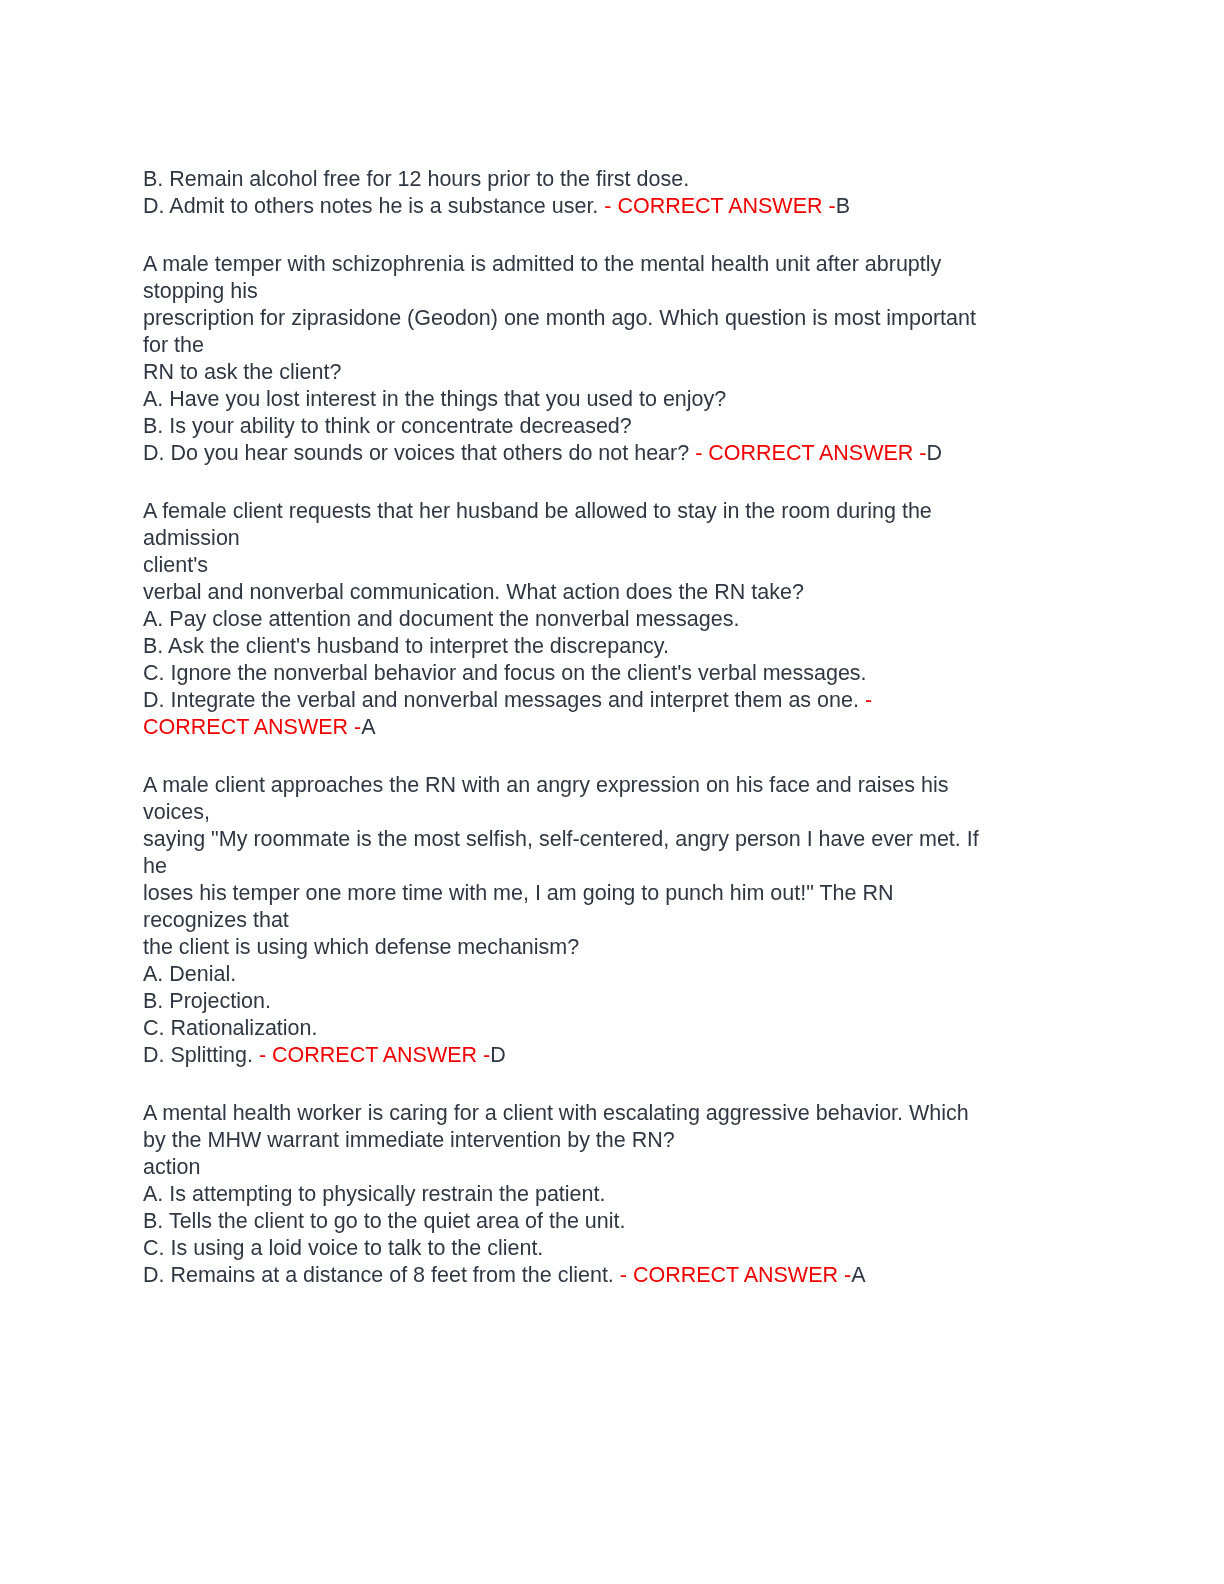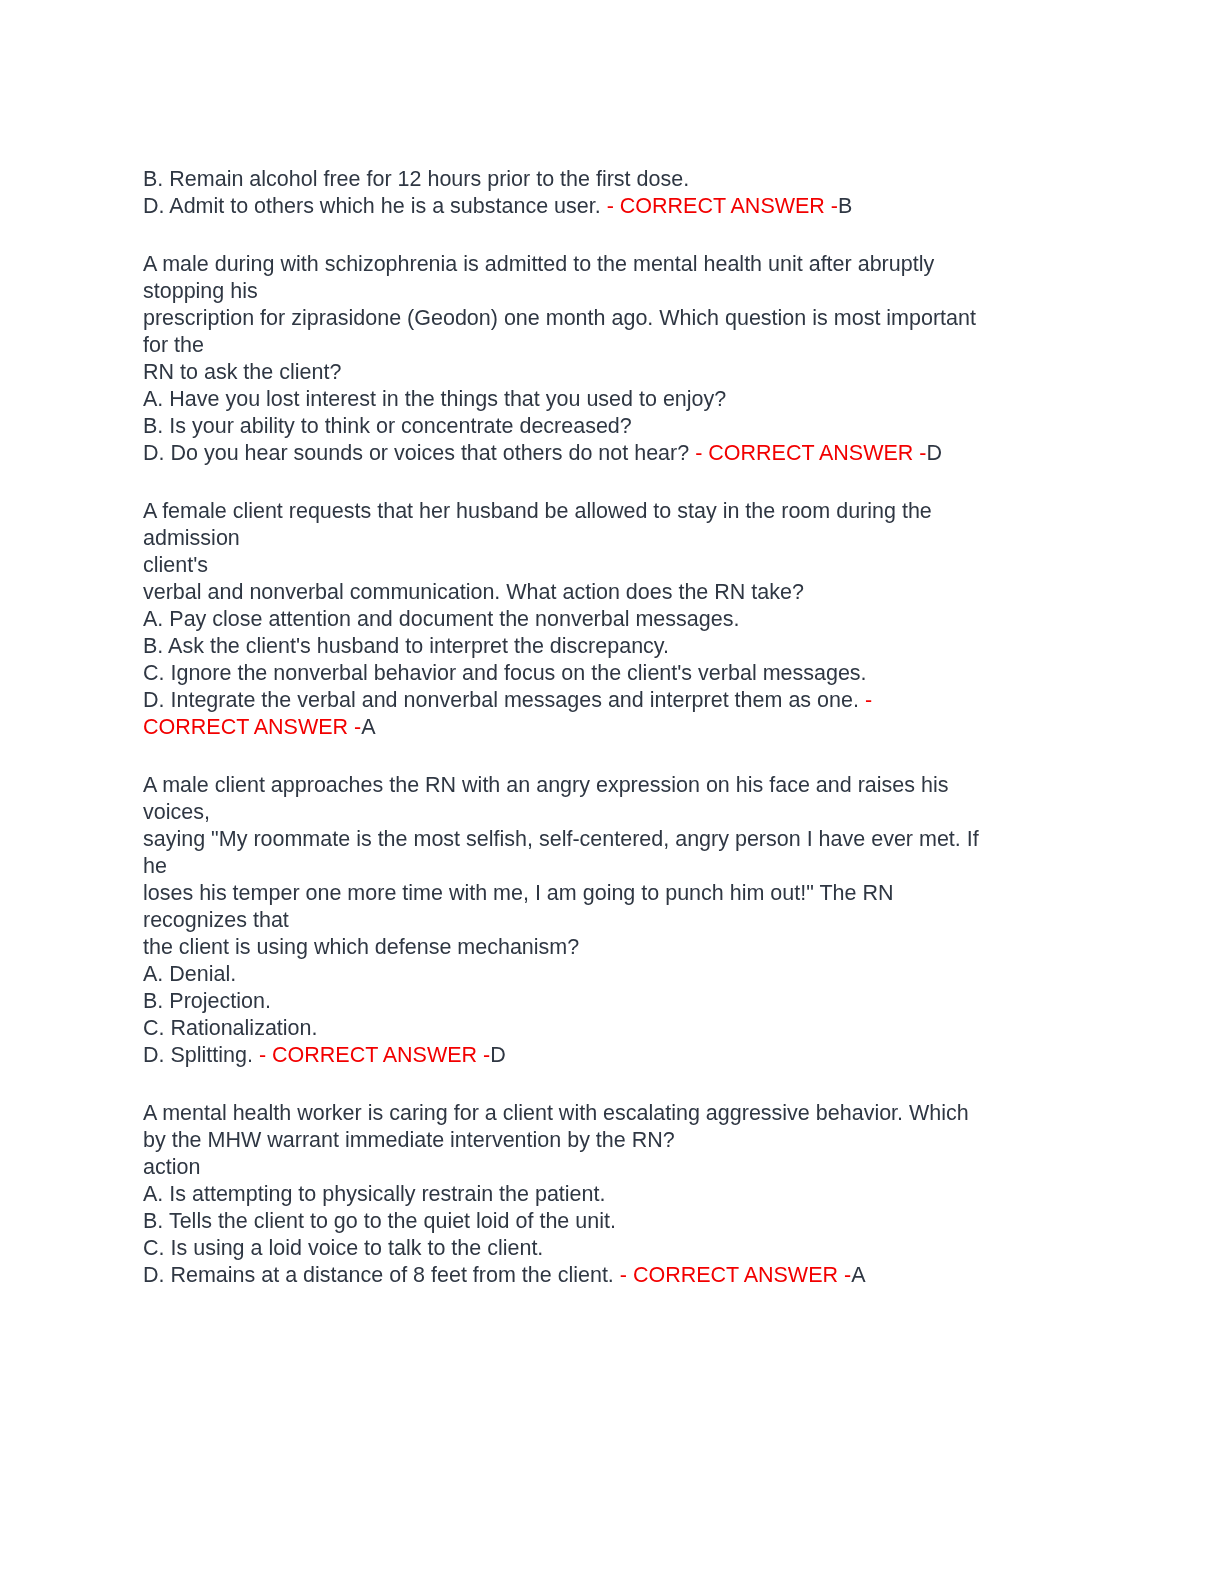--- a/index.html
+++ b/index.html
@@ -27,24 +27,24 @@
   .line{white-space:pre;}
   .answer{color:var(--answer-color);font-weight:normal;}
 </style>
 </head>
 <body>
 
 <div class="page">
   <div>
       <div class="paragraph">
         <div class="line"><span>B. Remain alcohol free for 12 hours prior to the first dose.</span></div>
-        <div class="line"><span>D. Admit to others which he is a substance user. </span><span class="answer">- CORRECT ANSWER -</span><span>B</span></div>
+        <div class="line"><span>D. Admit to others notes he is a substance user. </span><span class="answer">- CORRECT ANSWER -</span><span>B</span></div>
       </div>
       <div class="paragraph">
-        <div class="line"><span>A male during with schizophrenia is admitted to the mental health unit after abruptly</span></div>
+        <div class="line"><span>A male temper with schizophrenia is admitted to the mental health unit after abruptly</span></div>
         <div class="line"><span>stopping his</span></div>
         <div class="line"><span>prescription for ziprasidone (Geodon) one month ago. Which question is most important</span></div>
         <div class="line"><span>for the</span></div>
         <div class="line"><span>RN to ask the client?</span></div>
         <div class="line"><span>A. Have you lost interest in the things that you used to enjoy?</span></div>
         <div class="line"><span>B. Is your ability to think or concentrate decreased?</span></div>
         <div class="line"><span>D. Do you hear sounds or voices that others do not hear? </span><span class="answer">- CORRECT ANSWER -</span><span>D</span></div>
       </div>
       <div class="paragraph">
         <div class="line"><span>A female client requests that her husband be allowed to stay in the room during the</span></div>
@@ -68,18 +68,18 @@
         <div class="line"><span>A. Denial.</span></div>
         <div class="line"><span>B. Projection.</span></div>
         <div class="line"><span>C. Rationalization.</span></div>
         <div class="line"><span>D. Splitting. </span><span class="answer">- CORRECT ANSWER -</span><span>D</span></div>
       </div>
       <div class="paragraph">
         <div class="line"><span>A mental health worker is caring for a client with escalating aggressive behavior. Which</span></div>
         <div class="line"><span>by the MHW warrant immediate intervention by the RN?</span></div>
         <div class="line"><span>action</span></div>
         <div class="line"><span>A. Is attempting to physically restrain the patient.</span></div>
-        <div class="line"><span>B. Tells the client to go to the quiet loid of the unit.</span></div>
+        <div class="line"><span>B. Tells the client to go to the quiet area of the unit.</span></div>
         <div class="line"><span>C. Is using a loid voice to talk to the client.</span></div>
         <div class="line"><span>D. Remains at a distance of 8 feet from the client. </span><span class="answer">- CORRECT ANSWER -</span><span>A</span></div>
       </div>
     </div>
 </div>
 
 </body></html>

